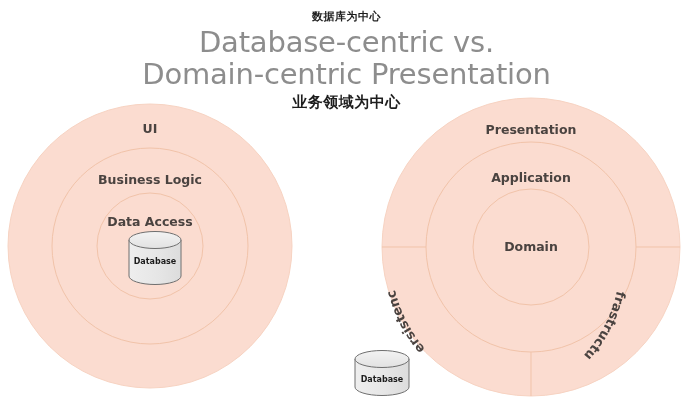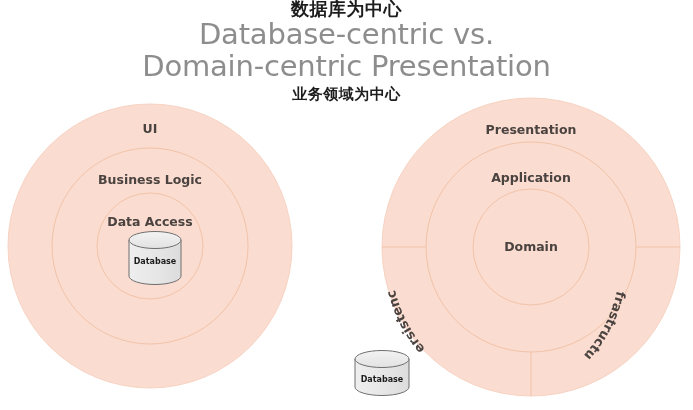--- a/index.html
+++ b/index.html
@@ -27,25 +27,25 @@
     position: absolute;
     left: 0;
     top: 0;
     width: 693px;
     text-align: center;
     pointer-events: none;
   }
 
   .cn-top {
     font-family: "DejaVu Sans", "Liberation Sans", sans-serif;
-    font-size: 18px;
+    font-size: 11px;
     font-weight: 700;
     color: #1d1d1d;
     line-height: 18px;
-    margin-top: 0;
+    margin-top: 8px;
     letter-spacing: 0.5px;
   }
 
   .en-title {
     font-family: "DejaVu Sans", "Liberation Sans", sans-serif;
     font-size: 29px;
     font-weight: 400;
     color: #8d8d8d;
     line-height: 32px;
     letter-spacing: -0.2px;

